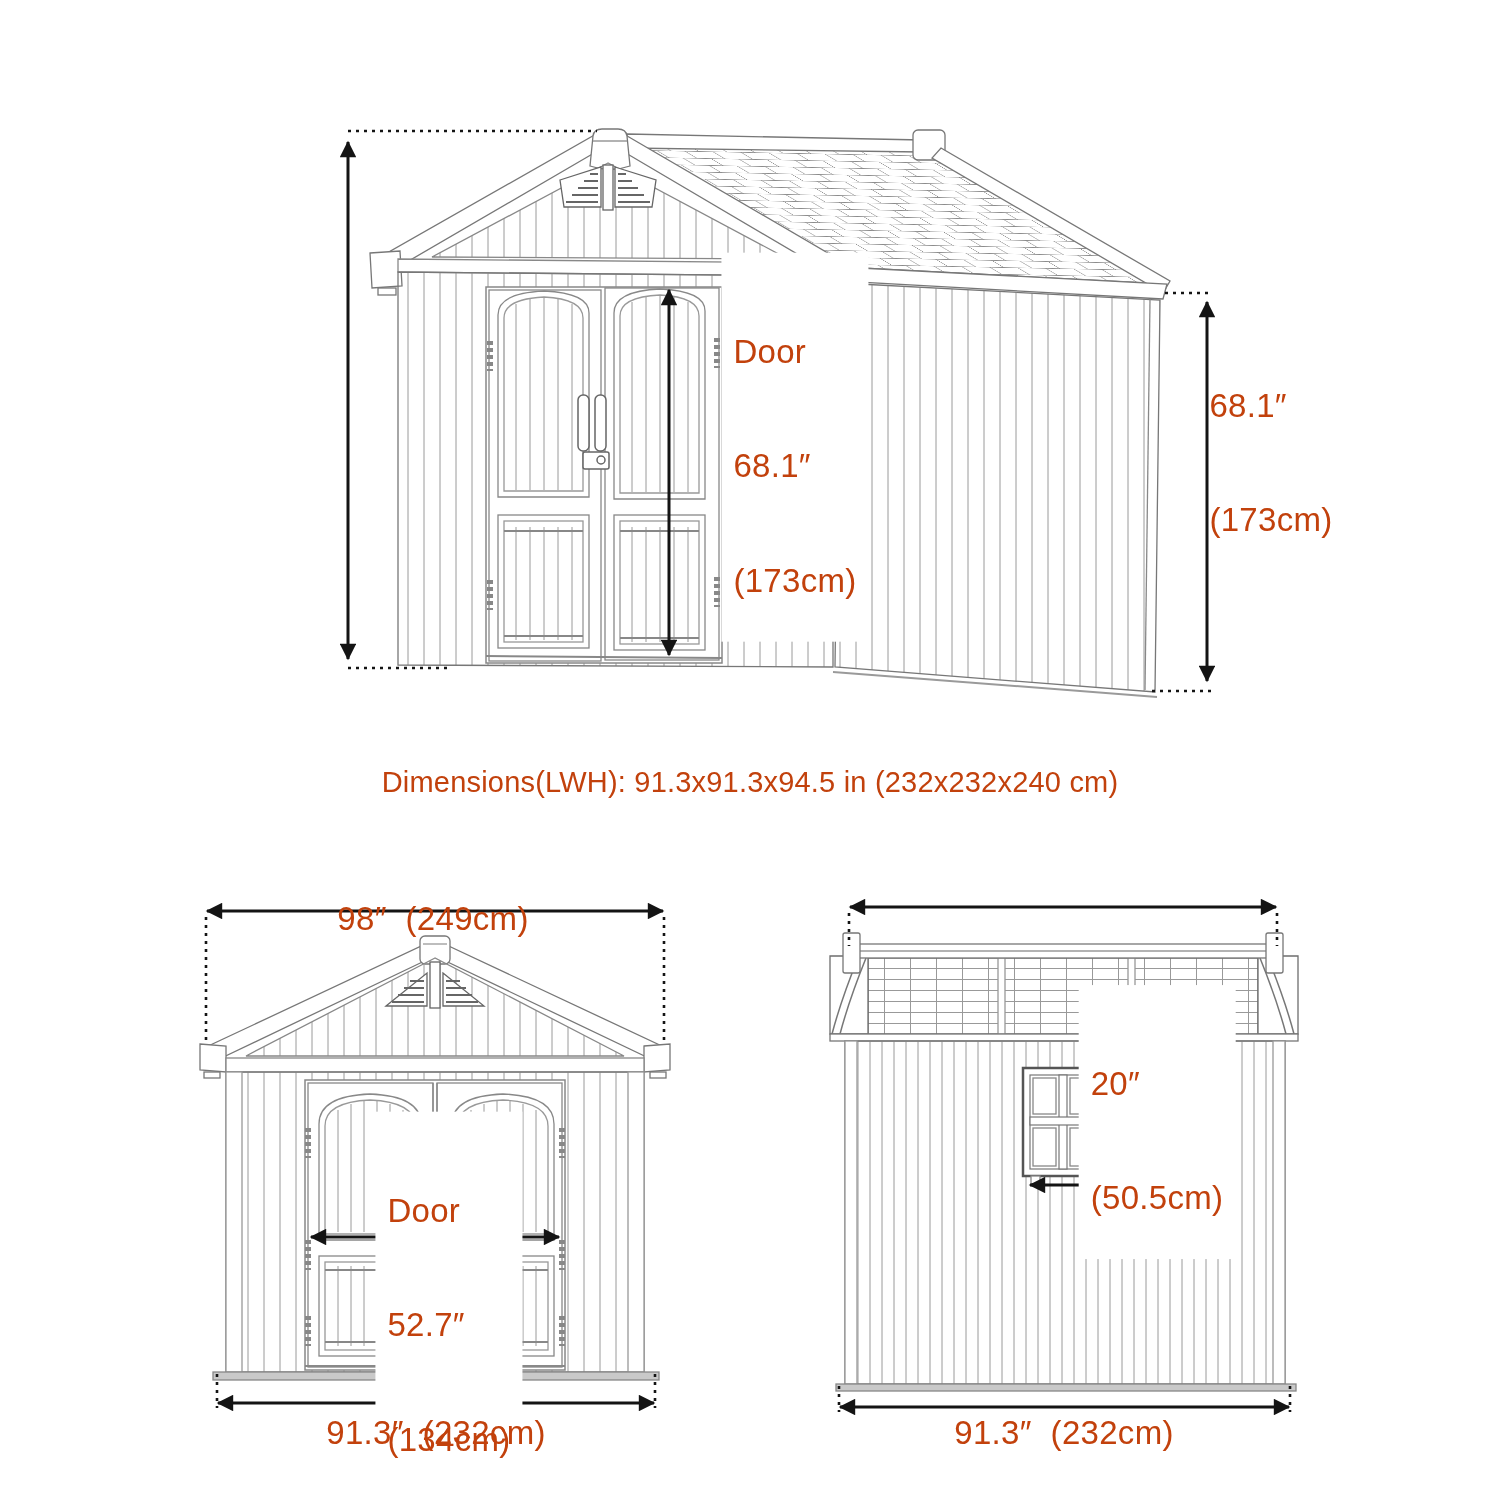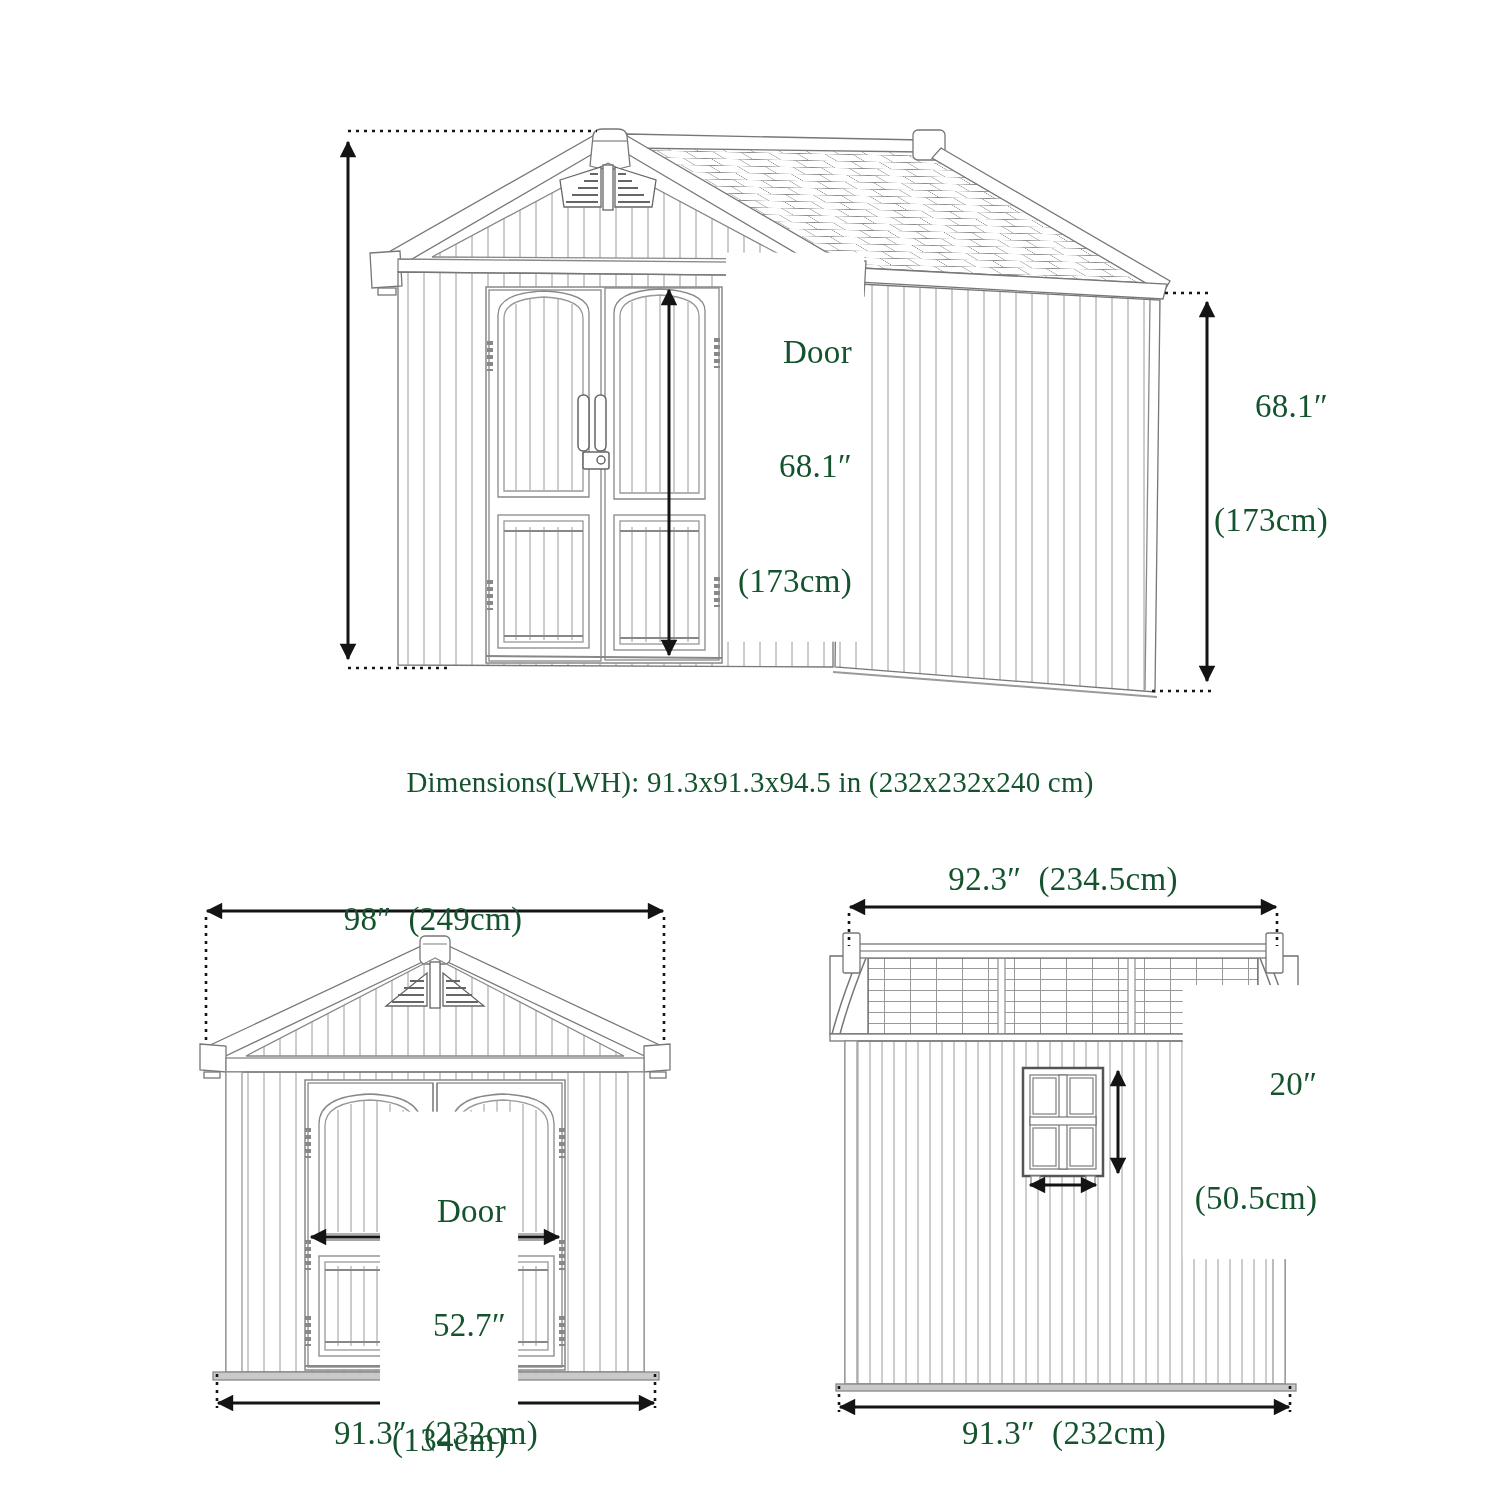--- a/index.html
+++ b/index.html
@@ -2,22 +2,22 @@
 <html><head>
 <meta charset="utf-8">
 <style>
   html,body{margin:0;padding:0;background:#fff;}
   .canvas{
     position:relative;width:1500px;height:1500px;background:#ffffff;
     font-family:"Liberation Sans","DejaVu Sans",sans-serif;color:#1b1b1b;overflow:hidden;
   }
   .canvas svg{position:absolute;left:0;top:0;}
   .lbl{
-    position:absolute;font-size:33px;line-height:1.16;text-align:right;
-    transform:translate(-50%,-50%);letter-spacing:.3px;white-space:pre;color:#14532d;font-family:Liberation Serif, serif;
+    position:absolute;font-size:33px;line-height:1.16;text-align:left;
+    transform:translate(-50%,-50%);letter-spacing:.3px;white-space:pre;color:#c2410c;
   }
   .patch{background:#ffffff;padding:3px 12px;}
   .summary{font-size:29px;letter-spacing:.2px;}
 </style>
 </head>
 <body>
 
 <div class="canvas">
 
 <svg width="1500" height="1500" viewBox="0 0 1500 1500">
@@ -273,23 +273,22 @@
 <div class="lbl" style="left:433px;top:879px;margin-top:40px;">98″  (249cm)</div>
 
 <div class="lbl patch" style="left:449px;top:1306px;">
   <div>Door</div>
   <div>52.7″</div>
   <div>(134cm)</div>
 </div>
 
 <div class="lbl" style="left:436px;top:1433px;">91.3″  (232cm)</div>
 
-<div class="lbl" style="left:1063px;top:879px;">92.3″  (234.5cm)</div>
-
-<div class="lbl patch" style="left:1256px;top:1122px;">
+
+<div class="lbl patch" style="left:1157px;top:1122px;">
   <div>20″</div>
   <div>(50.5cm)</div>
 </div>
 
 
 <div class="lbl" style="left:1064px;top:1433px;">91.3″  (232cm)</div>
 
 </div>
 
 </body></html>

